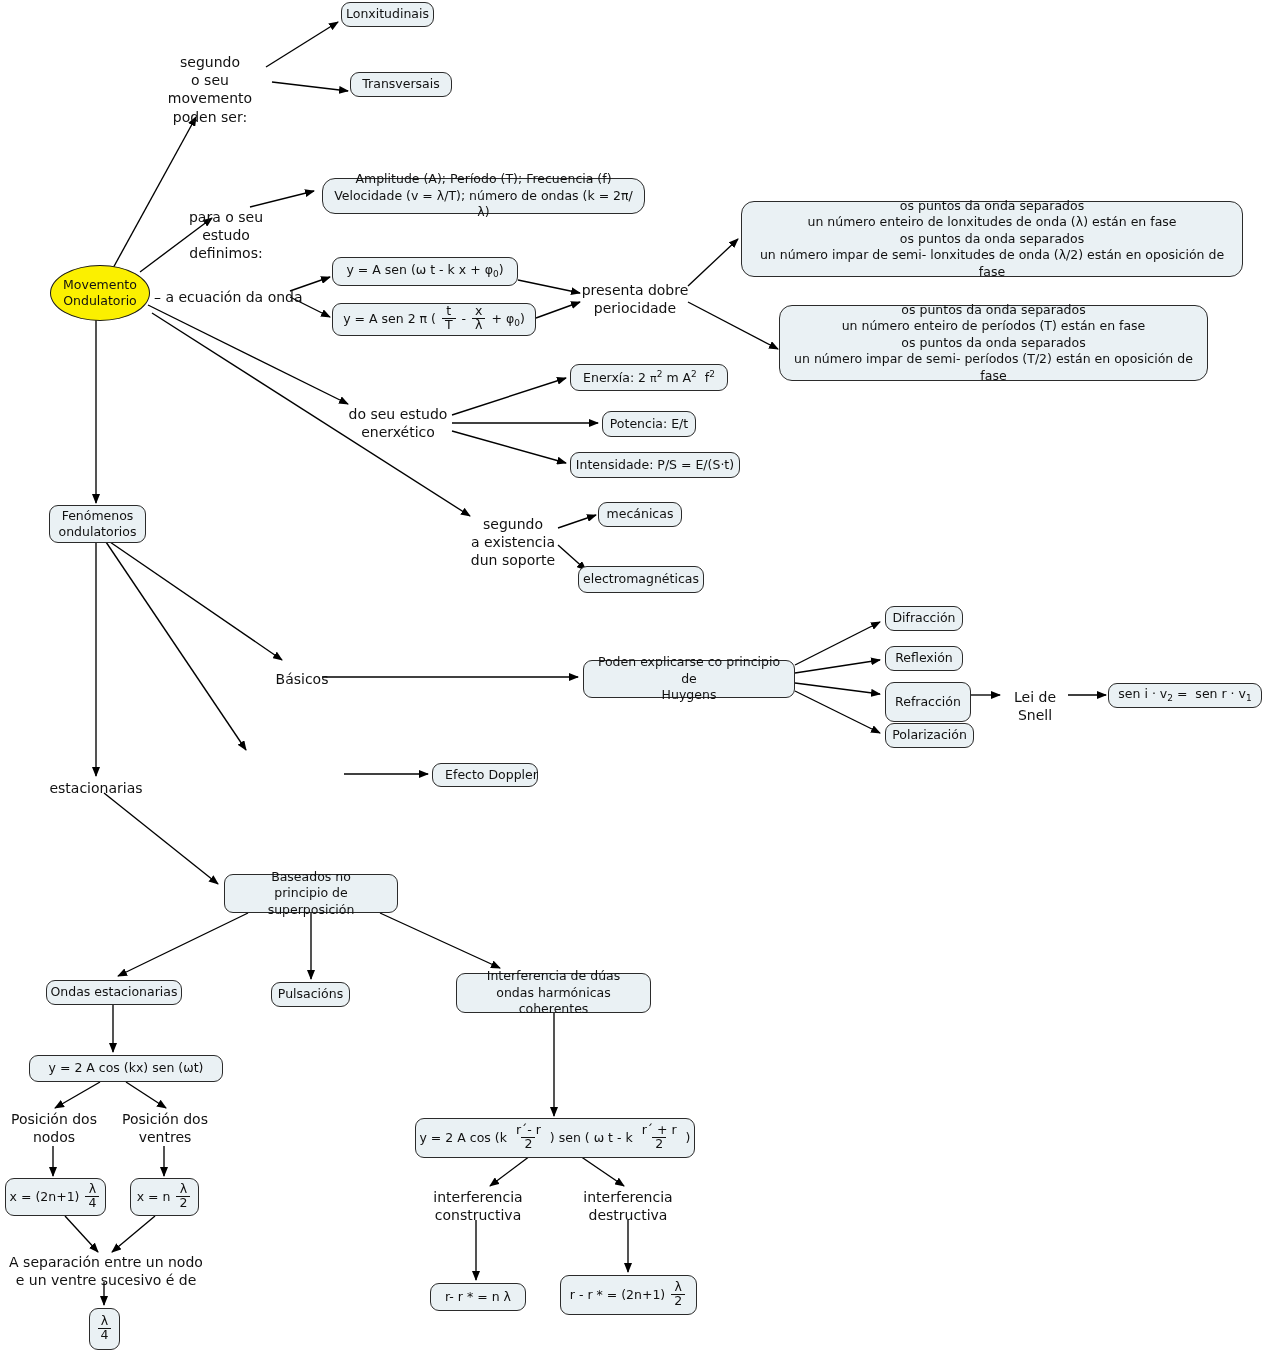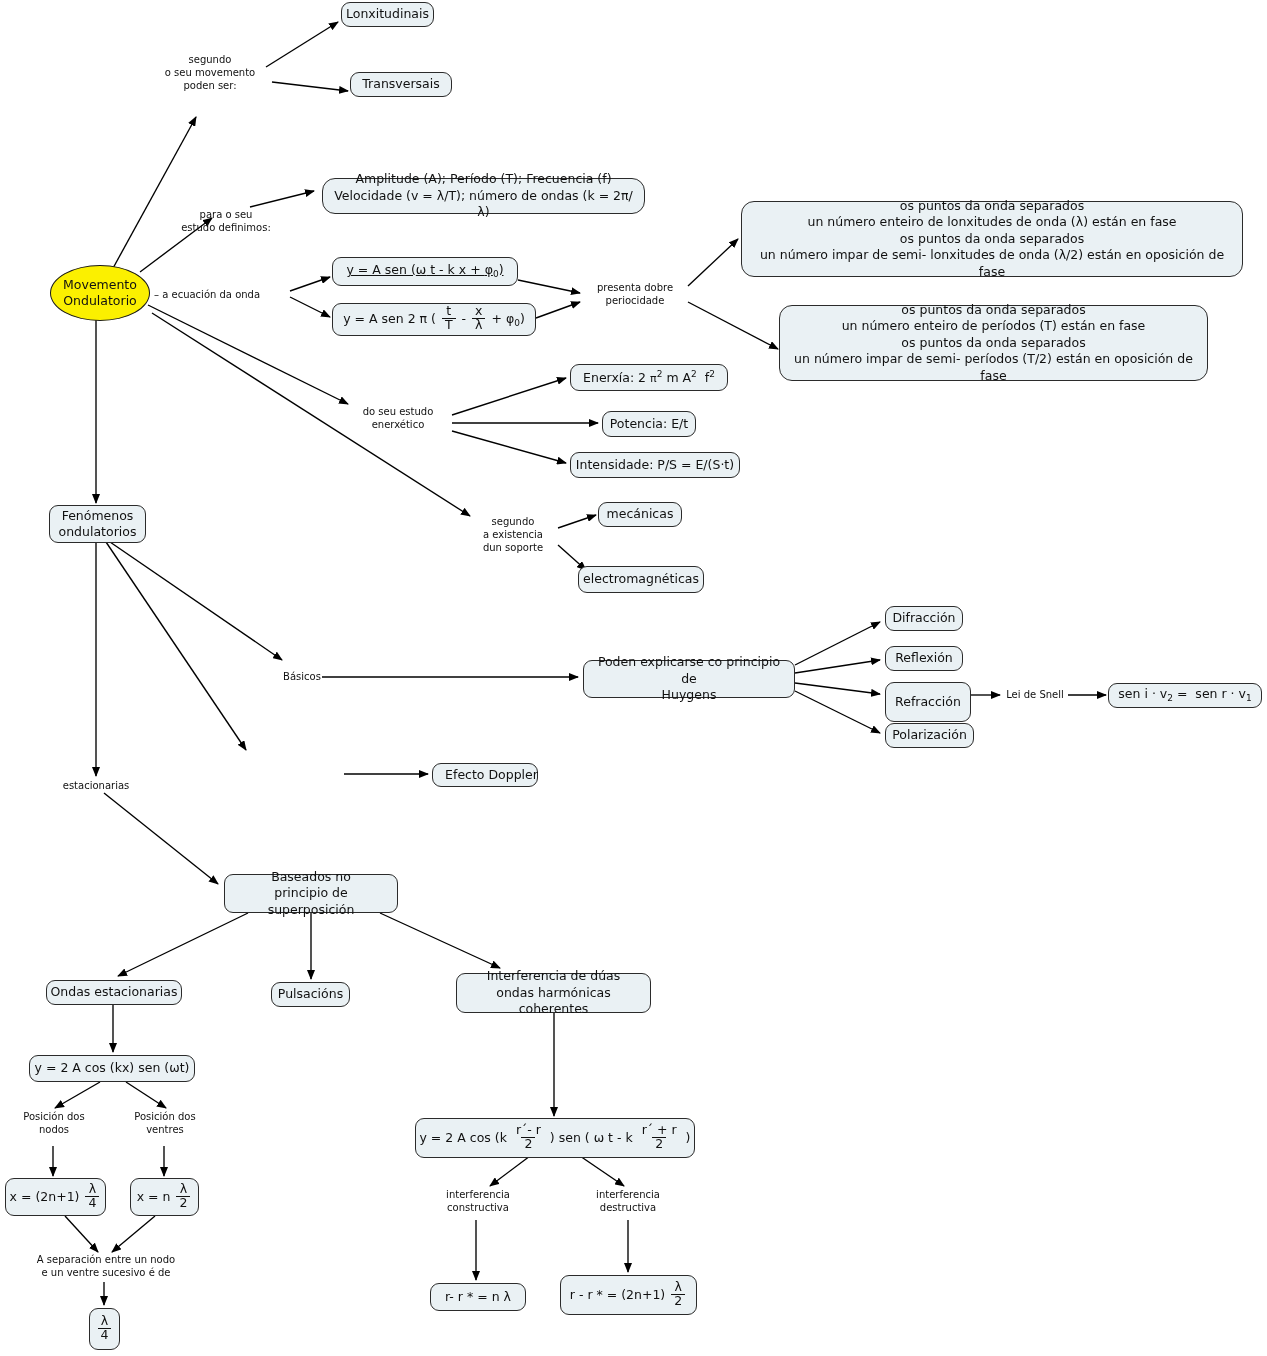--- a/index.html
+++ b/index.html
@@ -30,21 +30,21 @@
     box-sizing:border-box;
     background:#fbf000;
     border:1.4px solid #1a1a1a;
     border-radius:50%;
     display:flex;align-items:center;justify-content:center;text-align:center;
     font-size:12.5px;line-height:1.28;color:#111;font-weight:400;
   }
   .label{
     position:absolute;
     color:#111;
-    font-size:10px;
+    font-size:14px;
     line-height:1.30;
     text-align:center;
     white-space:pre-line;
     background:transparent;
   }
   .label.left{text-align:left;margin-left:8px;}
 
   
   .frac{display:inline-flex;flex-direction:column;align-items:center;vertical-align:middle;
         margin:0 2px;line-height:1.02;position:relative;top:-1px;}
@@ -183,21 +183,21 @@
   <div class="label" style="left:166px;top:208px;width:120px;">para o seu
 estudo definimos:</div>
 
   <div class="node wrap big" style="left:322px;top:178px;width:323px;height:36px;flex-direction:column;justify-content:center;">
     <div>Amplitude (A); Período (T); Frecuencia (f)</div>
     <div>Velocidade (v = λ/T); número de ondas (k = 2π/λ)</div>
   </div>
 
   <div class="label left" style="left:146px;top:288px;width:150px;text-align:left;">– a ecuación da onda</div>
 
-  <div class="node mono-eq" style="left:332px;top:257px;width:186px;height:29px;text-decoration:underline;">
+  <div class="node mono-eq" style="left:332px;top:257px;width:186px;height:29px;">
     <span>y = A sen (<span class="gk">ω</span> t - k x + <span class="gk">φ</span><span class="sub">0</span>)</span>
   </div>
 
   <div class="node mono-eq" style="left:332px;top:303px;width:204px;height:33px;">
     <span>y = A sen 2 <span class="gk">π</span> (
       <span class="frac">
           <span class="num">t</span>
           <span class="den">T</span>
         </span>
       -
@@ -281,21 +281,21 @@
 
   <div class="node" style="left:46px;top:980px;width:136px;height:25px;">Ondas estacionarias</div>
 
   <div class="node" style="left:271px;top:982px;width:79px;height:25px;">Pulsacións</div>
 
   <div class="node wrap" style="left:456px;top:973px;width:195px;height:40px;flex-direction:column;justify-content:center;">
     <div>Interferencia de dúas</div>
     <div>ondas harmónicas coherentes</div>
   </div>
 
-  <div class="node mono-eq" style="left:29px;top:1055px;width:166px;height:27px;">
+  <div class="node mono-eq" style="left:29px;top:1055px;width:194px;height:27px;">
     <span>y = 2 A cos (kx) sen (<span class="gk">ω</span>t)</span>
   </div>
 
   <div class="label" style="left:8px;top:1110px;width:92px;">Posición dos
 nodos</div>
 
   <div class="label" style="left:119px;top:1110px;width:92px;">Posición dos
 ventres</div>
 
   <div class="node mono-eq" style="left:5px;top:1178px;width:101px;height:38px;">

